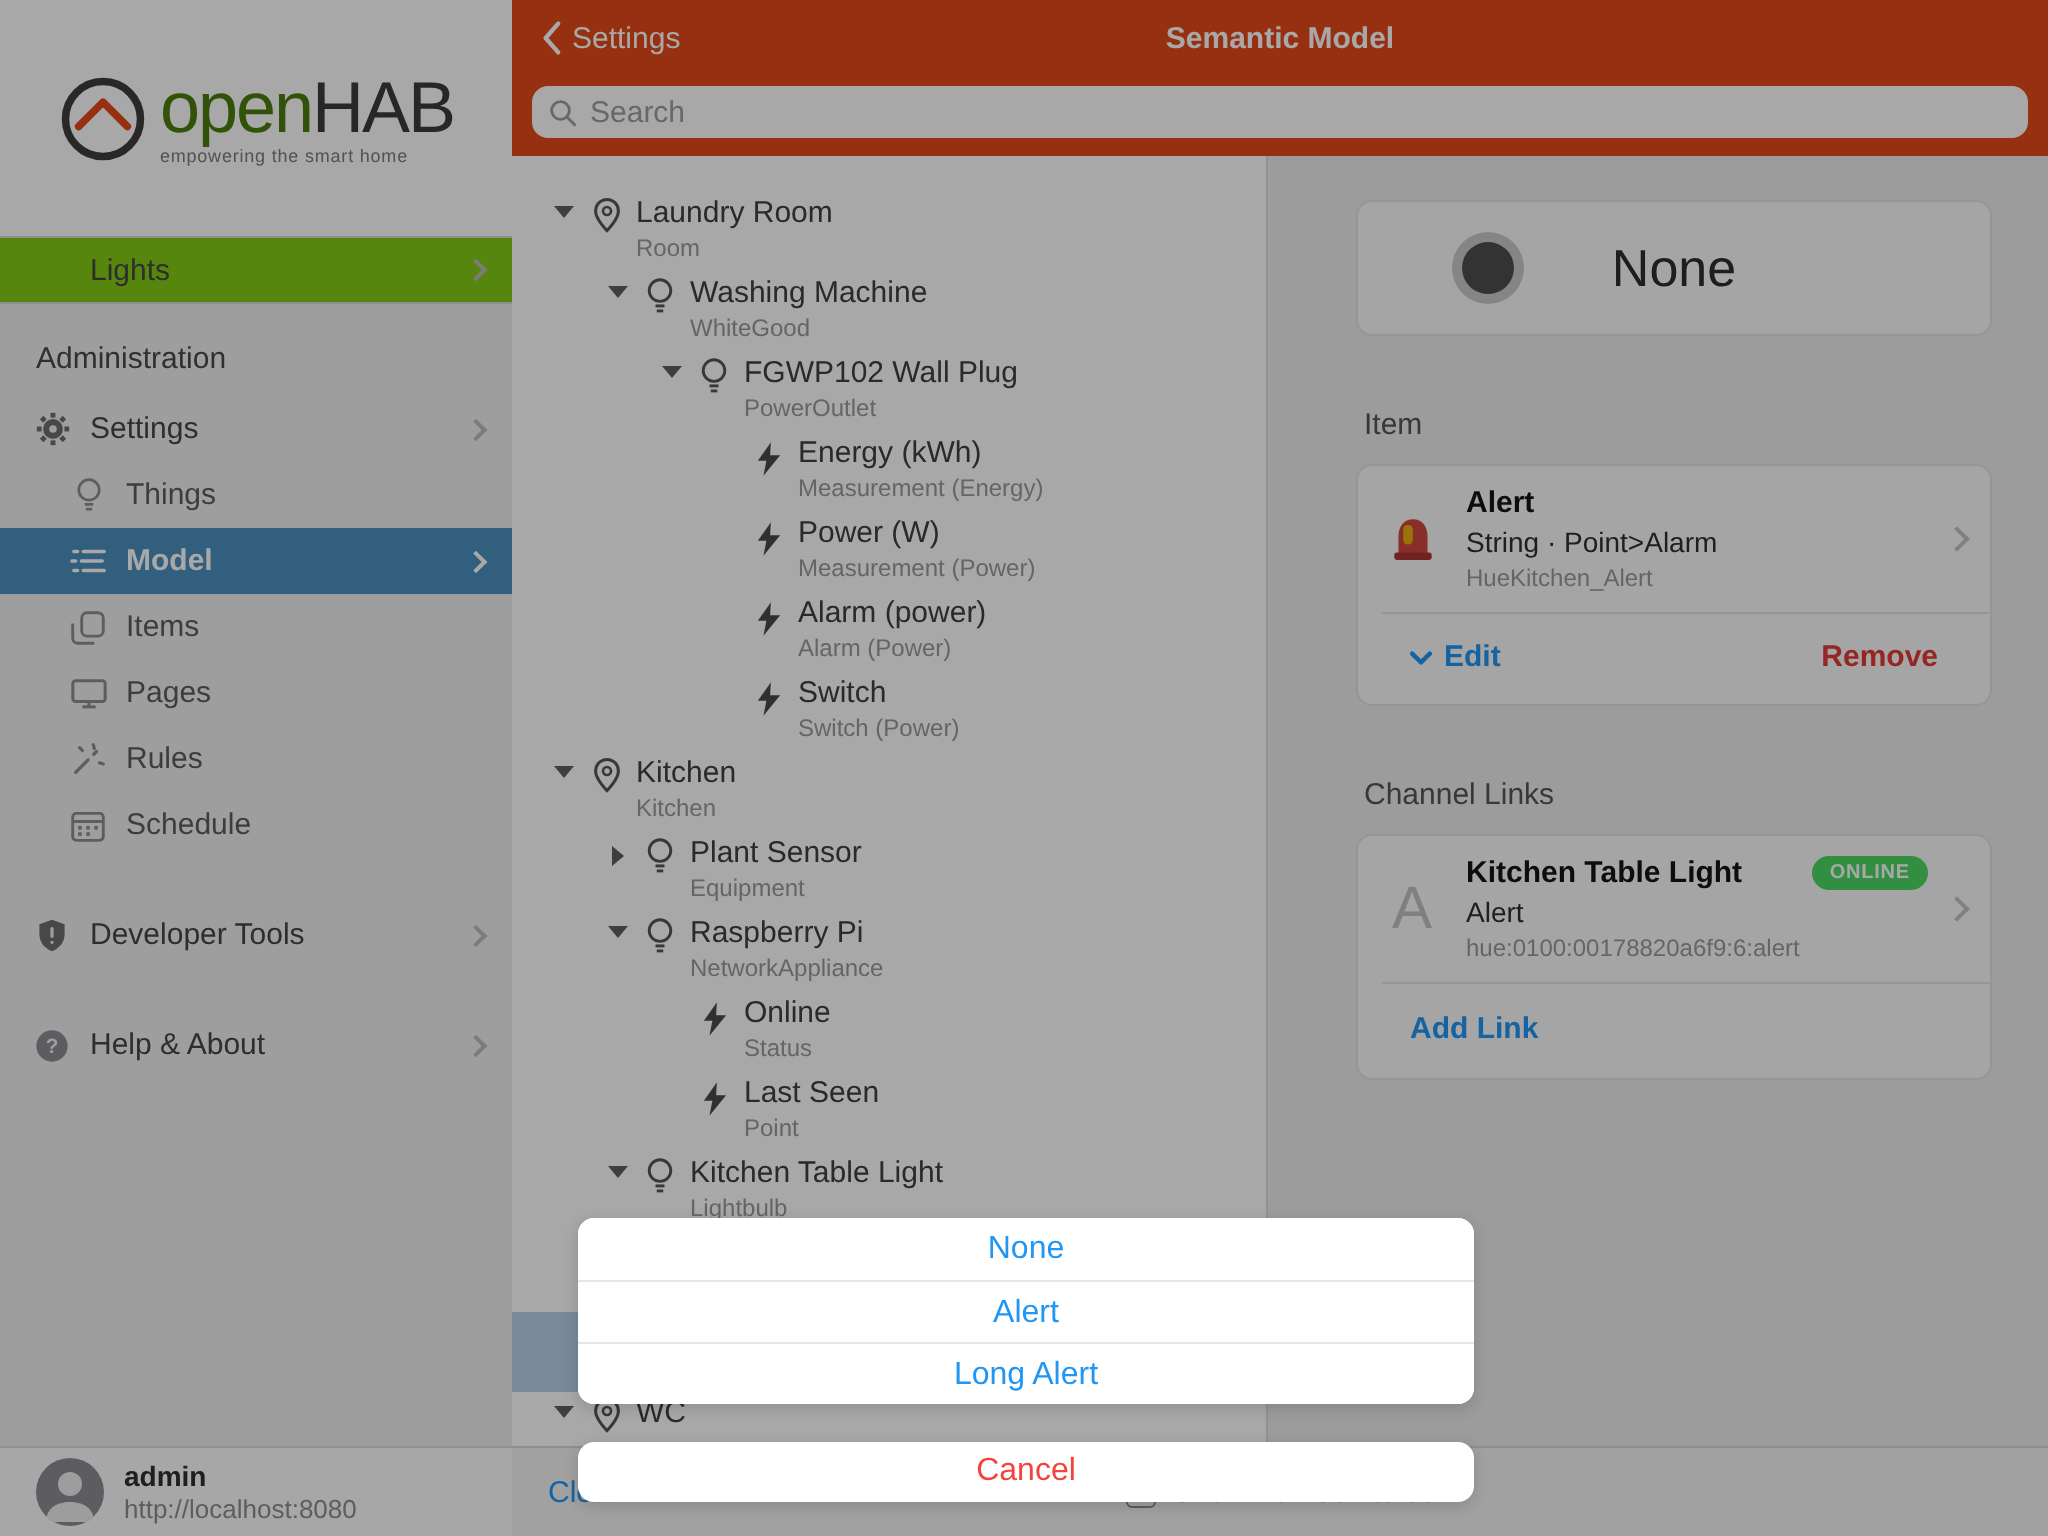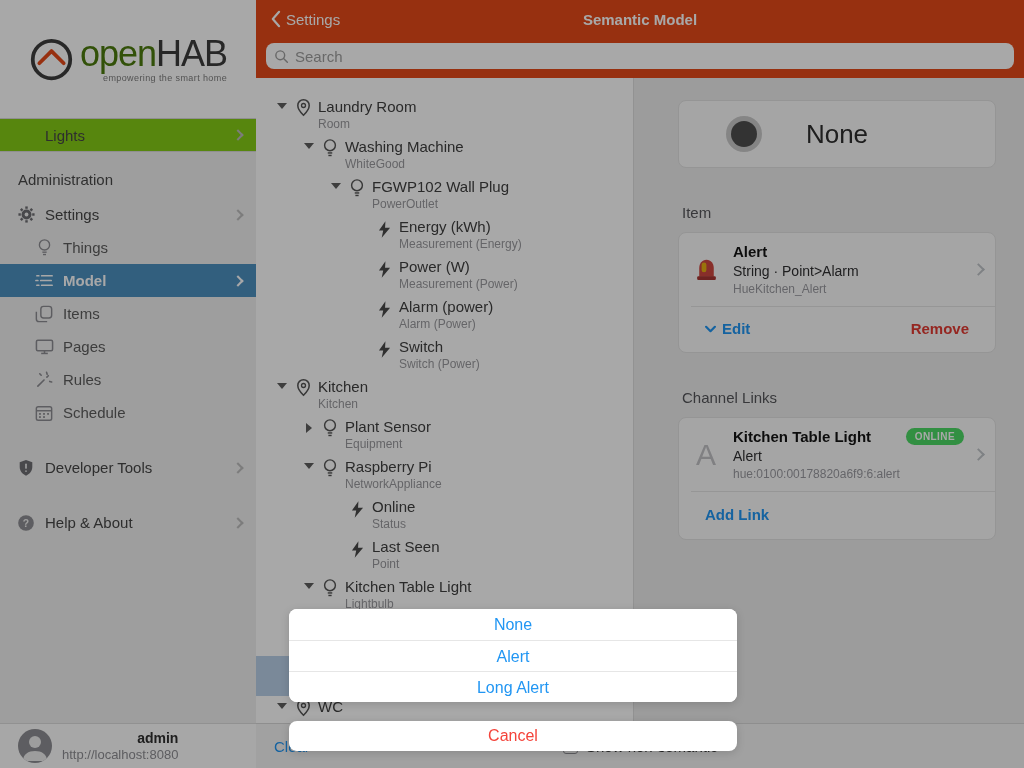--- a/index.html
+++ b/index.html
@@ -8,21 +8,21 @@
 
   .app { position:absolute; inset:0; }
 
   
   .sidebar { position:absolute; left:0; top:0; width:256px; height:768px; background:#f0f0f0; }
   .logo-area { height:118px; background:#ffffff; display:flex; align-items:center; justify-content:center; gap:6px; }
   .logo-text { display:flex; flex-direction:column; line-height:1; }
   .logo-word { font-size:36px; letter-spacing:-1px; }
   .logo-word .lw-open { color:#4d7c0f; font-weight:400; }
   .logo-word .lw-hab { color:#3c3c3c; font-weight:400; }
-  .logo-tagline { font-size:9px; color:#7d7d7d; text-align:right; margin-top:2px; letter-spacing:0.4px; }
+  .logo-tagline { font-size:9px; color:#7d7d7d; text-align:left; margin-top:2px; letter-spacing:0.4px; }
 
   .side-row { display:flex; align-items:center; height:33px; padding:0 14px 0 16px; color:#474747; font-size:15px; cursor:pointer; }
   .side-row .s-icon { width:20px; height:20px; margin-right:9px; display:flex; align-items:center; justify-content:center; flex:0 0 20px; }
   .side-row .s-label { flex:1; }
   .chev { width:8px; height:8px; border-top:2px solid #bdbdbd; border-right:2px solid #bdbdbd; transform:rotate(45deg); flex:0 0 8px; }
   .nav-lights { background:#84cc16; border-top:1px solid #d9d9d9; border-bottom:1px solid #d9d9d9; height:34px; }
   .section-label { font-size:15px; color:#4a4a4a; padding:19px 16px 10px 18px; }
   .side-row.sub { padding-left:34px; }
   .side-row.sub .s-label { color:#5d5d5d; }
   .side-row.spaced { margin-top:22px; }
@@ -78,21 +78,21 @@
   .card-divider { height:1px; background:#e4e4e4; margin-left:12px; }
   .actions-row { display:flex; align-items:center; padding:13px 26px 15px 26px; }
   .edit-link { color:#2196f3; font-size:15px; font-weight:600; display:flex; align-items:center; gap:6px; cursor:pointer; }
   .remove-link { margin-left:auto; color:#e23b33; font-size:15px; font-weight:600; cursor:pointer; }
   .badge-online { background:#4cd964; color:#fff; font-size:10px; font-weight:700; letter-spacing:0.4px; border-radius:9px; padding:3px 9px; margin-left:auto; }
   .avatar-letter { font-size:30px; color:#c2c2c6; }
   .addlink-row { padding:14px 14px 16px 26px; color:#2196f3; font-size:15px; font-weight:600; cursor:pointer; }
 
   
   .footer { position:absolute; left:0; top:723px; width:1024px; height:45px; display:flex; }
-  .footer-left { width:256px; background:#fdfdfd; border-top:1px solid #dcdcdc; display:flex; align-items:center; padding-left:18px; gap:10px;text-align:right; }
+  .footer-left { width:256px; background:#fdfdfd; border-top:1px solid #dcdcdc; display:flex; align-items:center; padding-left:18px; gap:10px; }
   .fl-name { font-size:14px; font-weight:700; color:#2f2f2f; }
   .fl-url { font-size:13px; color:#8e8e93; margin-top:1px; }
   .user-avatar { width:34px; height:34px; border-radius:50%; overflow:hidden; background:#8e8e93; flex:0 0 34px; }
   .footer-right { flex:1; background:#f5f5f5; border-top:1px solid #d8d8d8; position:relative; display:flex; align-items:center; }
   .clear-link { position:absolute; left:18px; color:#2196f3; font-size:15px; cursor:pointer; }
   .cb-group { position:absolute; left:307px; display:flex; align-items:center; gap:8px; cursor:pointer; }
   .cb-box { width:15px; height:15px; border:1.5px solid #8e8e93; border-radius:3px; background:transparent; }
   .cb-label { font-size:15px; color:#3c3c3c; }
 
   

